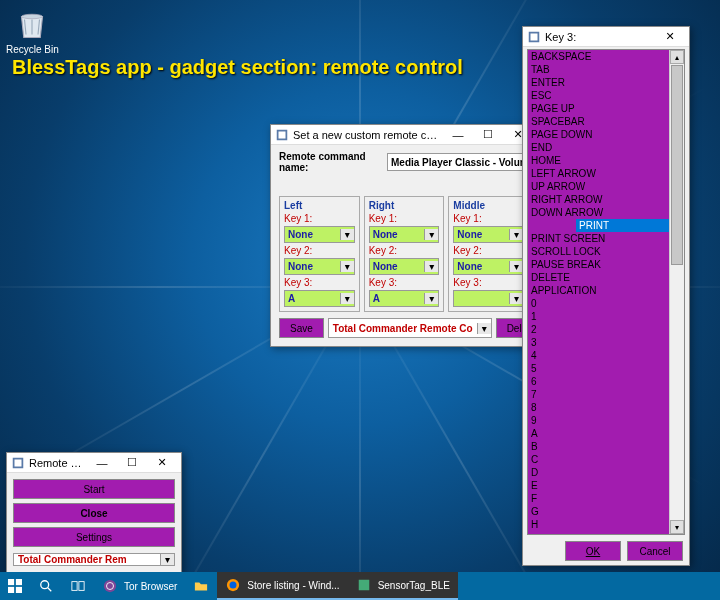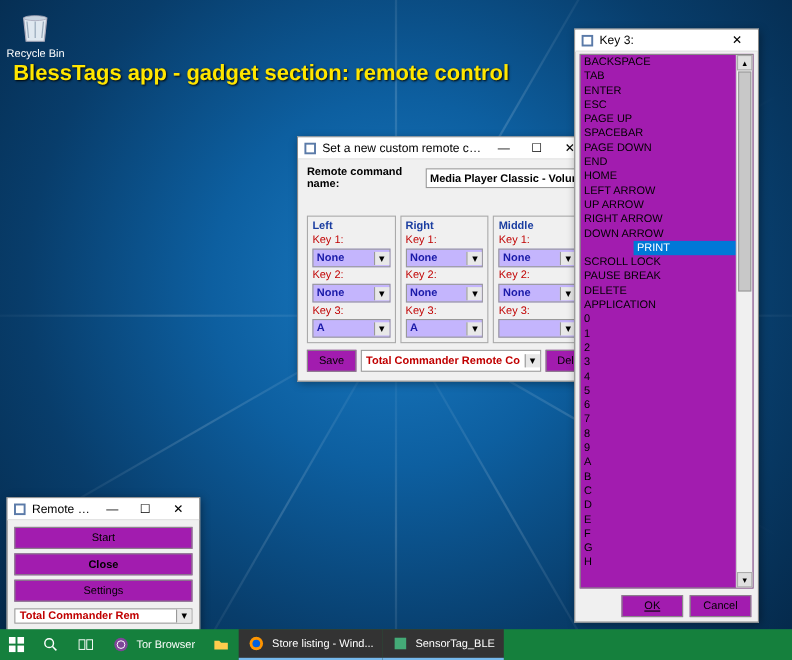--- a/index.html
+++ b/index.html
@@ -28,21 +28,21 @@
 
 .cfg { top:124px; left:270px; width:268px; }
 .cfg-body { padding:6px 8px 8px; }
 .row-name { display:flex; align-items:center; margin-bottom:23px; }
 .row-name .lbl { font-weight:bold; font-size:10px; margin-right:6px; }
 .row-name input { flex:1; height:18px; font-size:10px; padding:0 3px; border:1px solid #999; background:#fff; text-align:center; font-weight:bold; }
 .cols { display:flex; gap:4px; }
 .grp { flex:1; border:1px solid #aaa; padding:3px 4px 4px; }
 .grp-title { font-weight:bold; color:#1a3da0; font-size:10px; margin-bottom:2px; }
 .klabel { color:#c00000; font-size:10px; text-align:left; margin:2px 0; }
-.kselect { display:flex; align-items:center; height:17px; border:1px solid #999; background:#c4b5fd; font-size:10px; }
+.kselect { display:flex; align-items:center; height:17px; border:1px solid #999; background:#bef264; font-size:10px; }
 .kselect span { flex:1; padding:0 3px; font-weight:bold; color:#1a1aa8; }
 .kselect .dd { width:14px; text-align:center; border-left:1px solid #999; background:#e8e8e8; cursor:pointer; }
 .actions { display:flex; gap:4px; margin-top:6px; align-items:center; }
 .btn { height:20px; padding:0 10px; border:1px solid #888; background:#a21caf; font-size:10px; cursor:pointer; }
 .combo { flex:1; display:flex; align-items:center; height:20px; border:1px solid #999; background:#fff; font-size:10px; }
 .combo span { flex:1; padding:0 4px; font-weight:bold; color:#c00000; white-space:nowrap; overflow:hidden; }
 .combo .dd { width:14px; text-align:center; border-left:1px solid #999; background:#e8e8e8; cursor:pointer; }
 
 .keywin { top:26px; left:522px; width:168px; height:540px; }
 .keywin .listwrap { position:absolute; top:22px; left:4px; right:4px; bottom:30px; border:1px solid #888; background:#a21caf; display:flex; }
@@ -54,21 +54,21 @@
 .keywin .scrollbar .thumb { position:absolute; top:15px; left:1px; right:1px; height:200px; background:#c8c8c8; border:1px solid #999; cursor:pointer; }
 .keywin .btns { position:absolute; bottom:4px; right:6px; display:flex; gap:6px; }
 .keywin .btns .btn { width:56px; }
 
 .remc { top:452px; left:6px; width:176px; }
 .remc .body { padding:6px; display:flex; flex-direction:column; gap:4px; }
 .remc .body .btn { width:100%; }
 .remc .body .btn.bold { font-weight:bold; }
 .remc .combo { margin-top:2px; }
 
-.taskbar { position:absolute; bottom:0; left:0; width:720px; height:28px; background:#15803d; display:flex; align-items:center; color:#fff; font-size:10px; }
+.taskbar { position:absolute; bottom:0; left:0; width:720px; height:28px; background:#0369a1; display:flex; align-items:center; color:#fff; font-size:10px; }
 .tb-item { height:28px; display:flex; align-items:center; padding:0 8px; gap:6px; cursor:pointer; }
 .tb-start svg { width:14px; height:14px; }
 .tb-active { background:#333; border-bottom:2px solid #76b9ed; }
 .tb-icon { width:16px; height:16px; display:flex; align-items:center; justify-content:center; }
 </style>
 </head>
 <body>
 
 <div class="desktop">
   <div class="light-rays">
@@ -196,20 +196,21 @@
           <div class="item">PAGE UP</div>
           <div class="item">SPACEBAR</div>
           <div class="item">PAGE DOWN</div>
           <div class="item">END</div>
           <div class="item">HOME</div>
           <div class="item">LEFT ARROW</div>
           <div class="item">UP ARROW</div>
           <div class="item">RIGHT ARROW</div>
           <div class="item">DOWN ARROW</div>
           <div class="item sel">PRINT</div>
+          <div class="item">PRINT SCREEN</div>
           <div class="item">SCROLL LOCK</div>
           <div class="item">PAUSE BREAK</div>
           <div class="item">DELETE</div>
           <div class="item">APPLICATION</div>
           <div class="item">0</div>
           <div class="item">1</div>
           <div class="item">2</div>
           <div class="item">3</div>
           <div class="item">4</div>
           <div class="item">5</div>

